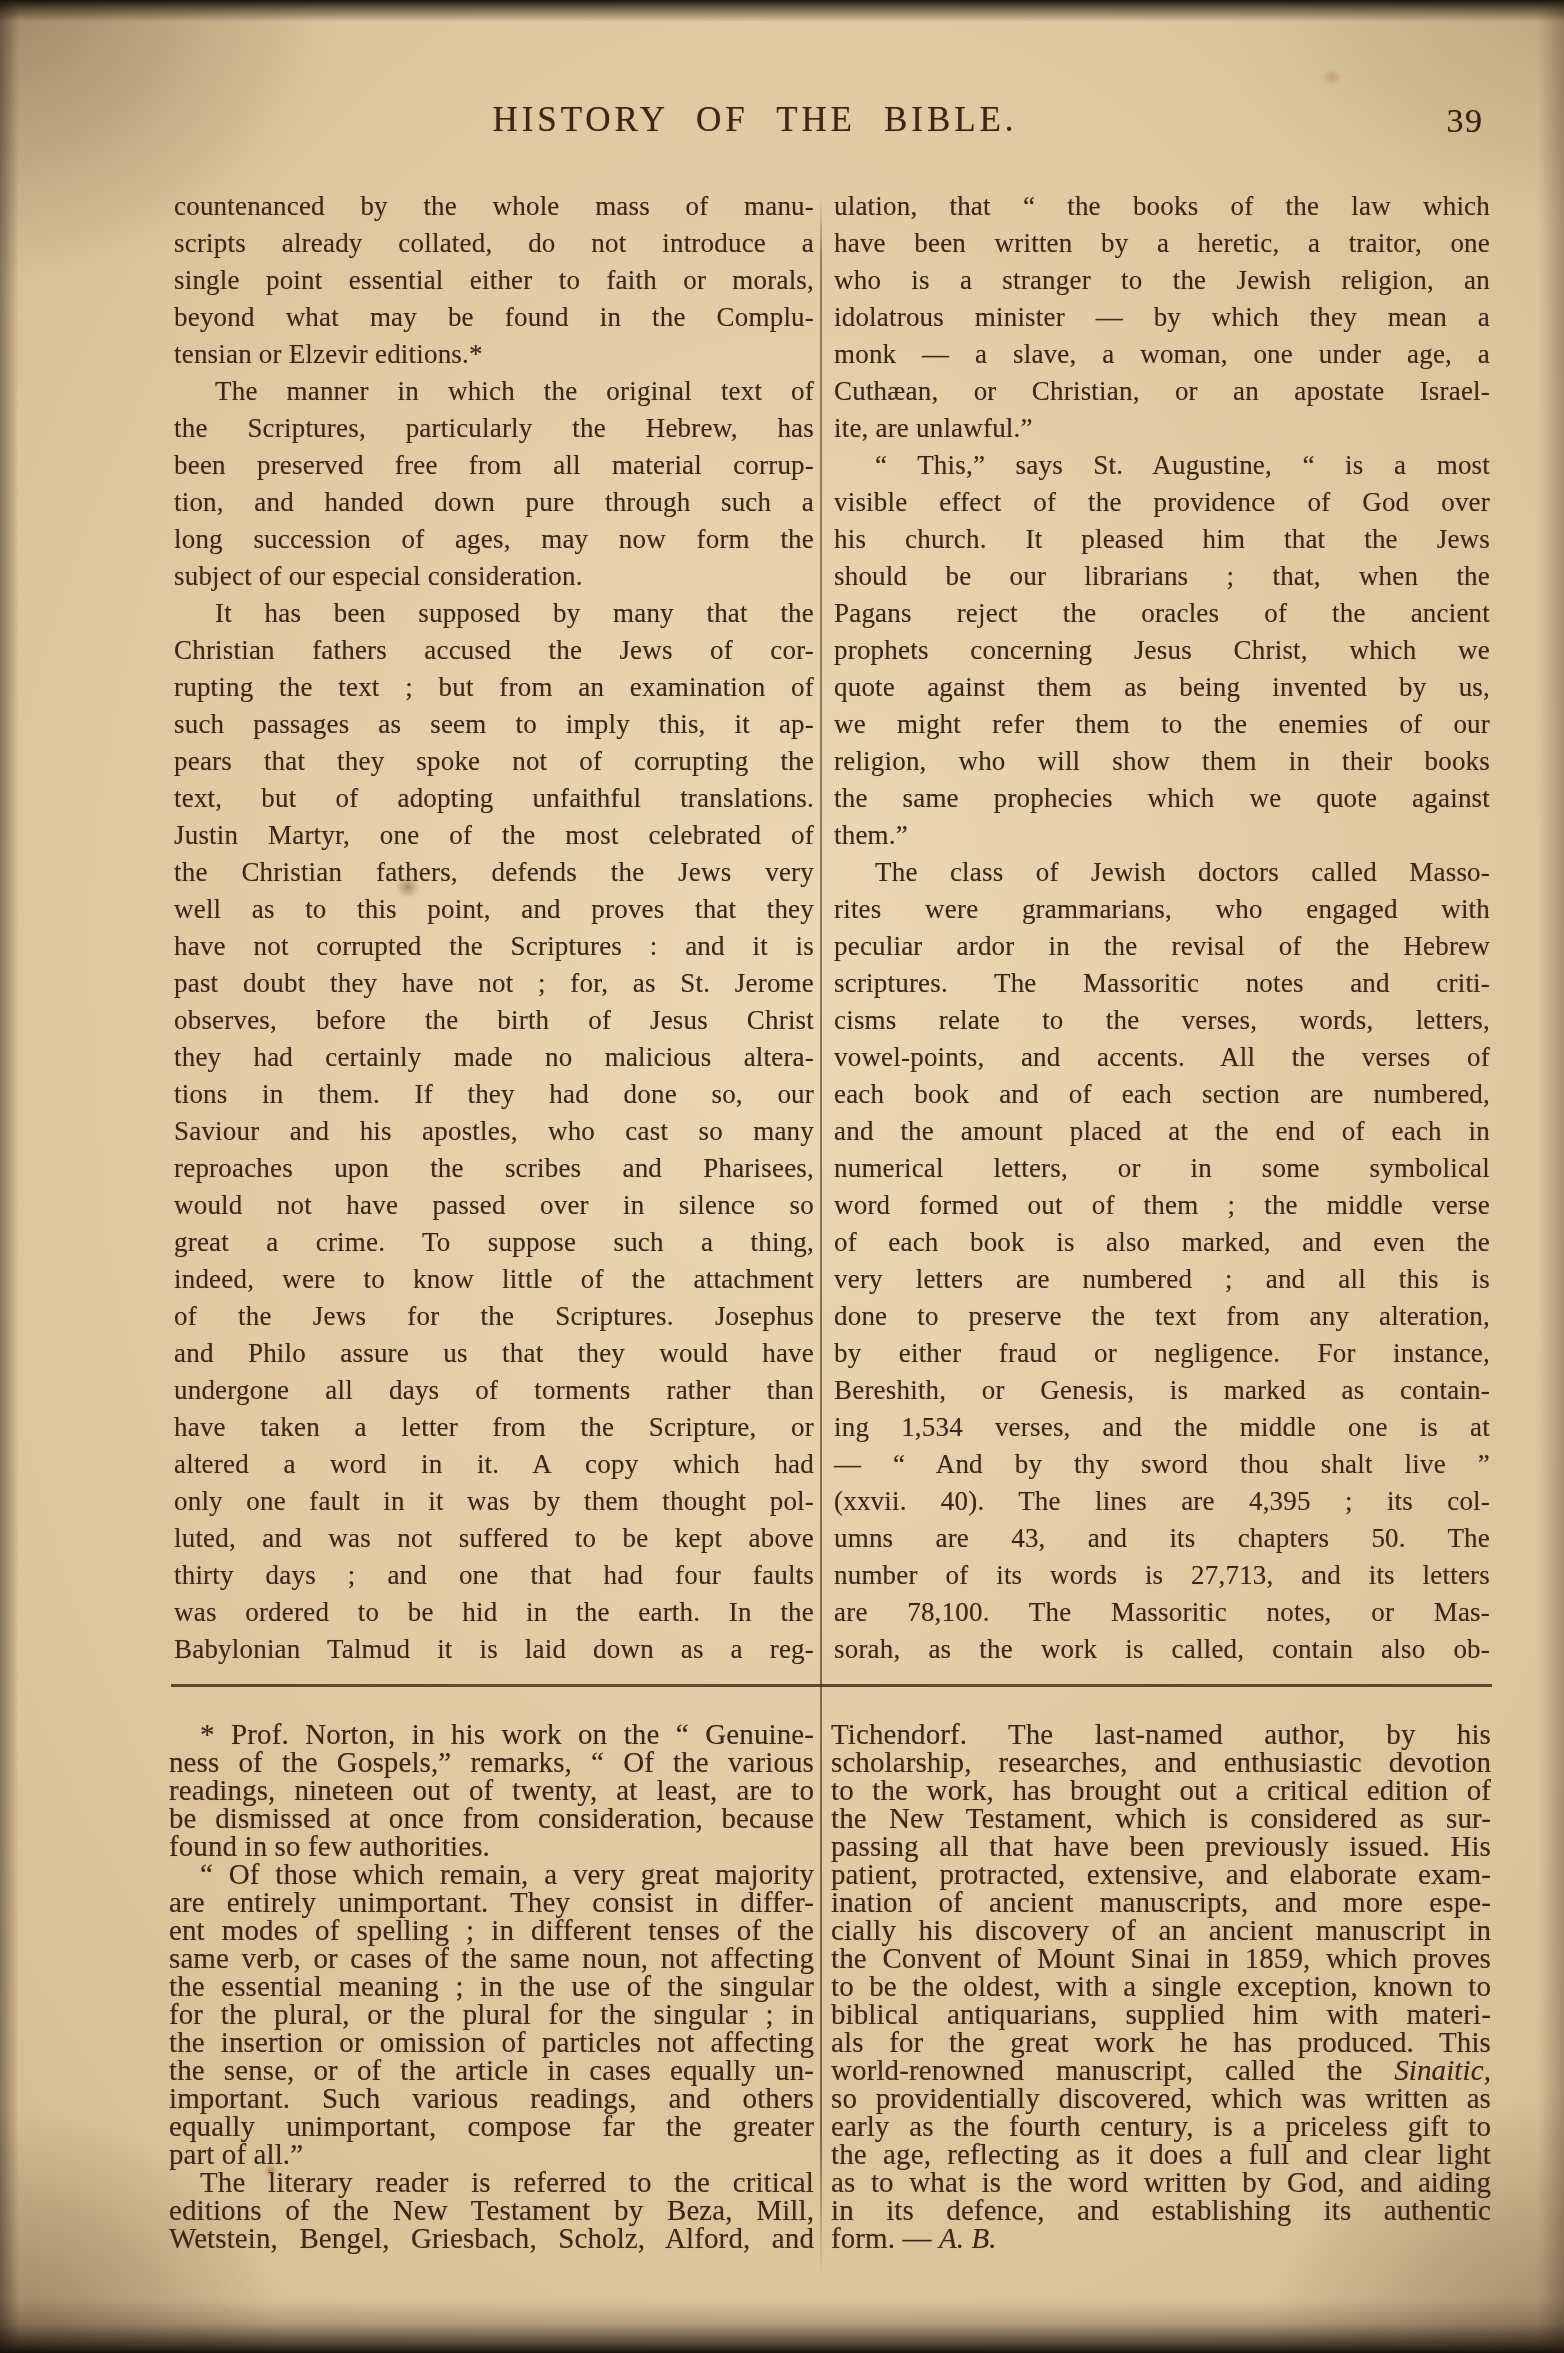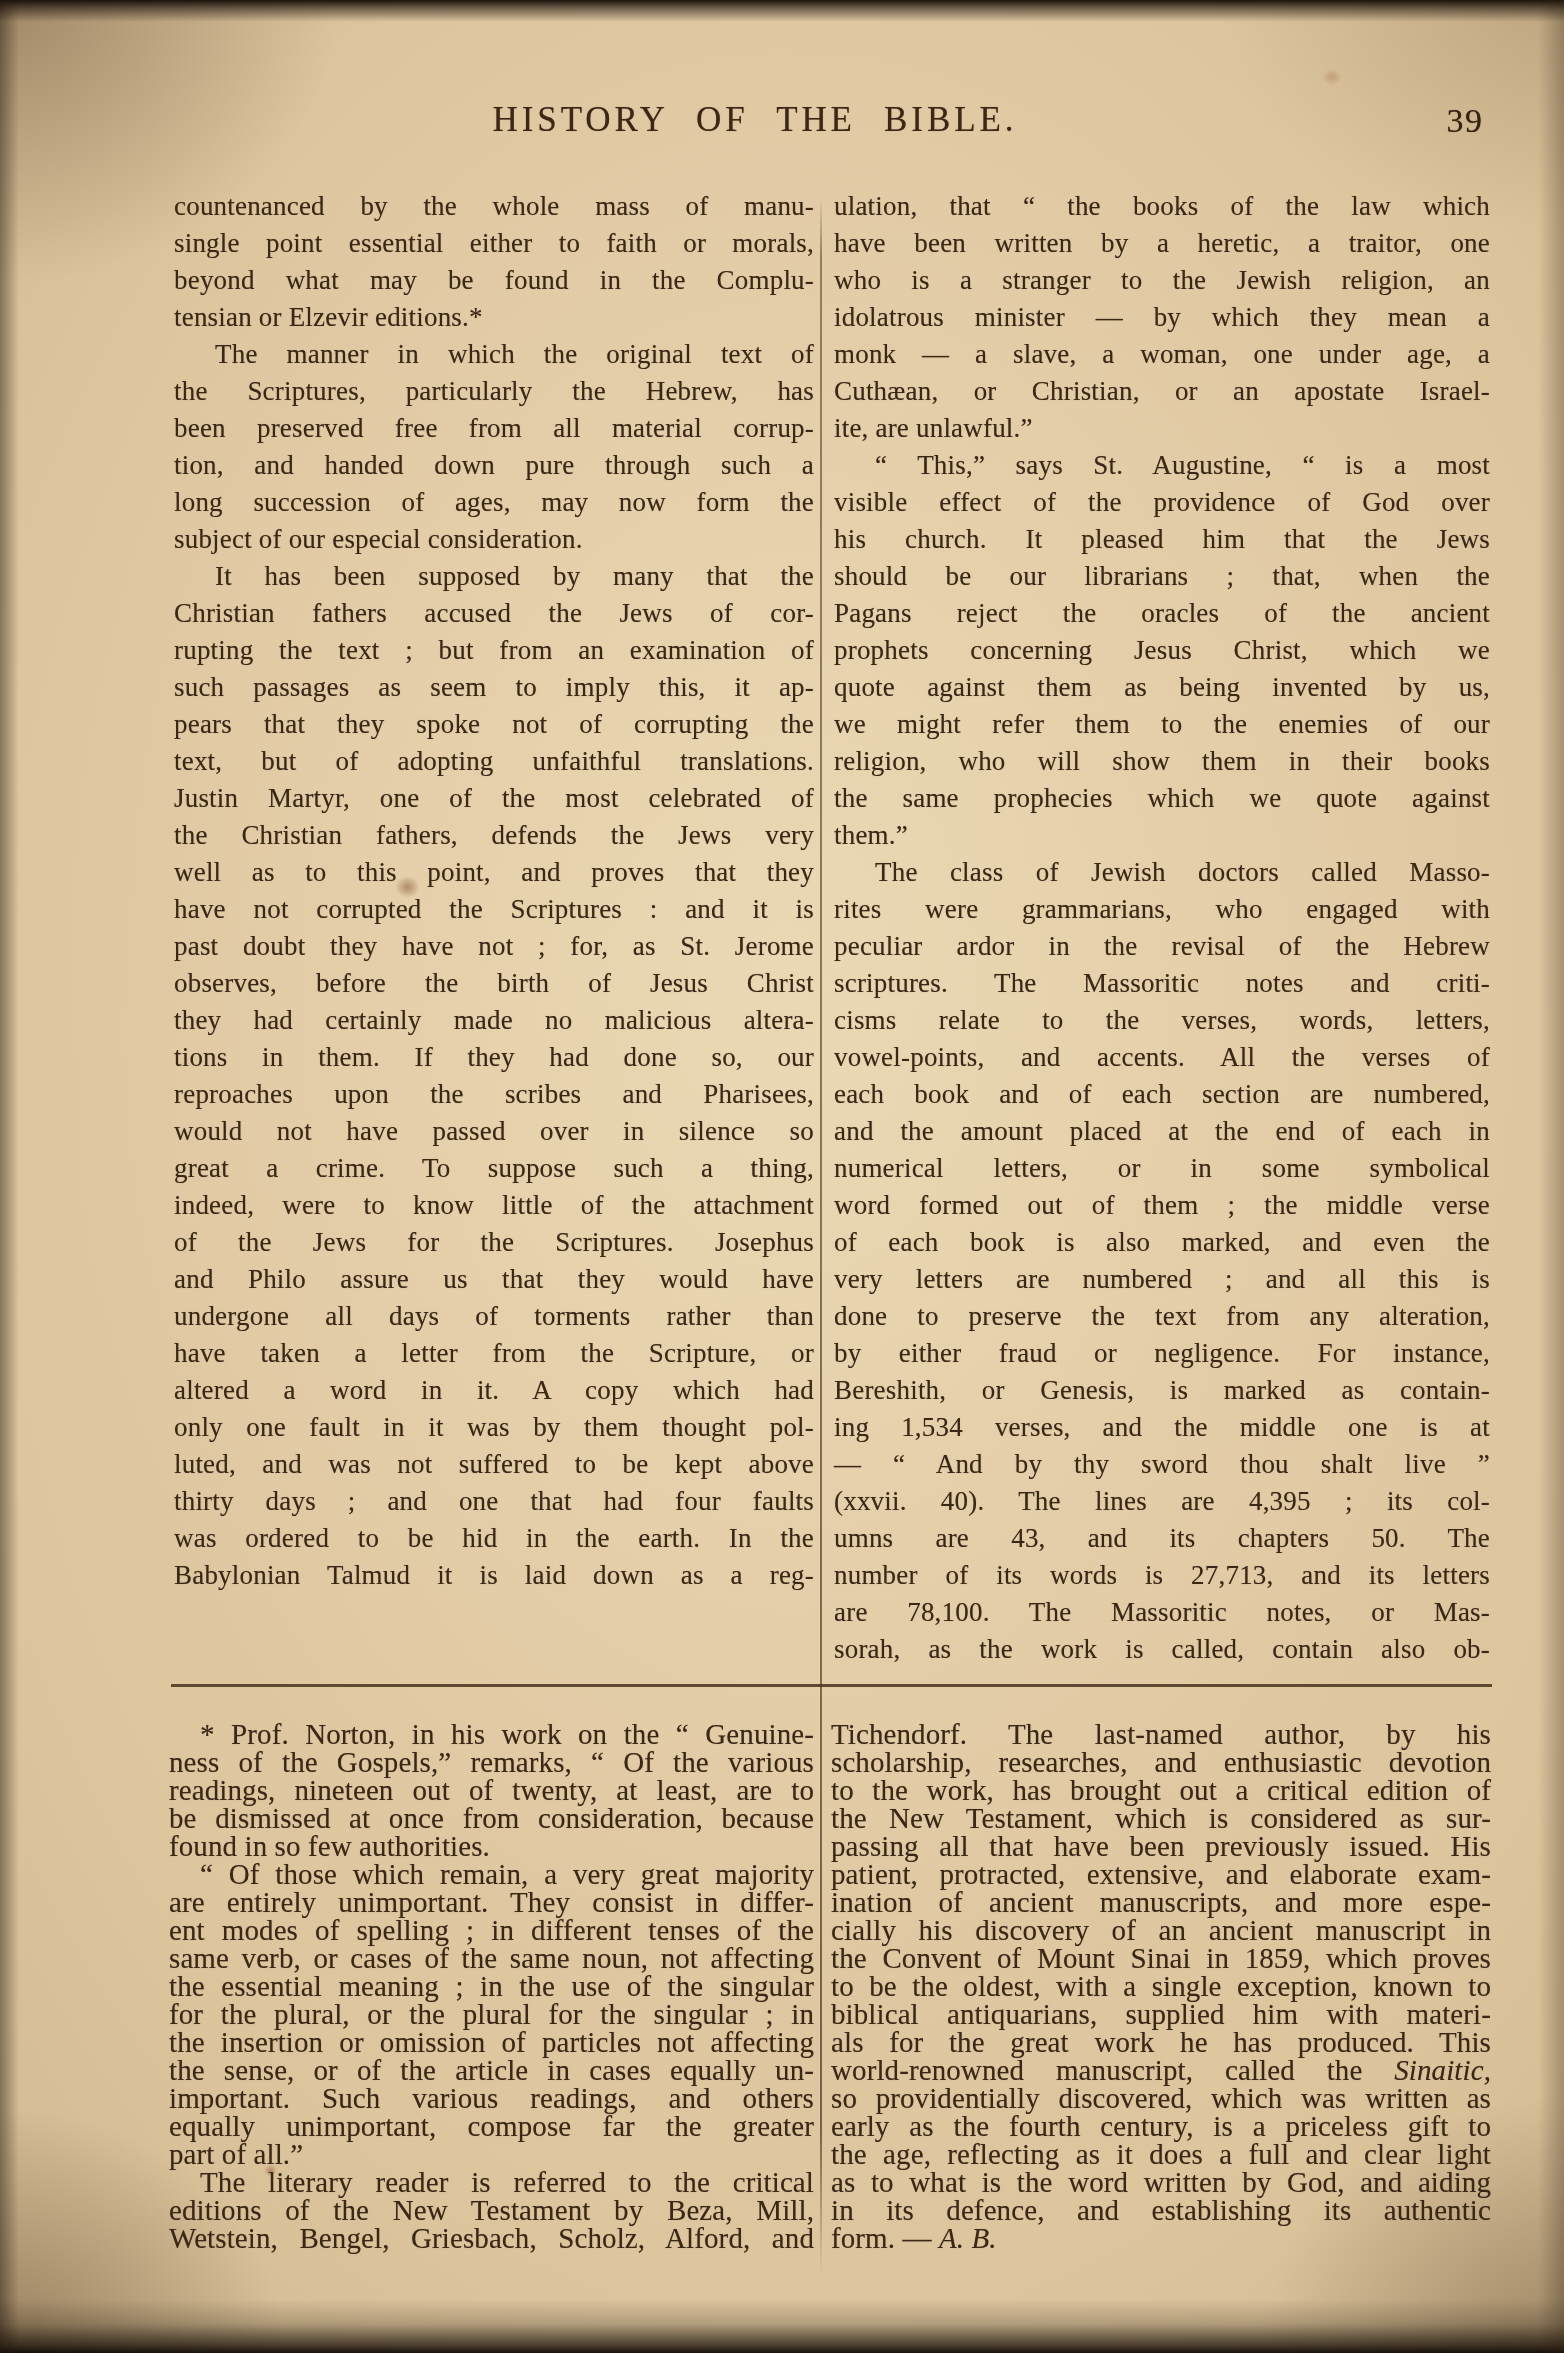--- a/index.html
+++ b/index.html
@@ -77,20 +77,21 @@
   <div class="stain s1"></div>
   <div class="stain s2"></div>
   <div class="stain s3"></div>
 
   <div class="running-title">HISTORY OF THE BIBLE.</div>
   <div class="page-number">39</div>
 
   <div class="col main leftcol">
       <div>
         <div class="tline">countenanced by the whole mass of manu-</div>
+        <div class="tline">scripts already collated, do not introduce a</div>
         <div class="tline">single point essential either to faith or morals,</div>
         <div class="tline">beyond what may be found in the Complu-</div>
         <div class="tline lastline">tensian or Elzevir editions.*</div>
       </div>
       <div>
         <div class="tline indent">The manner in which the original text of</div>
         <div class="tline">the Scriptures, particularly the Hebrew, has</div>
         <div class="tline">been preserved free from all material corrup-</div>
         <div class="tline">tion, and handed down pure through such a</div>
         <div class="tline">long succession of ages, may now form the</div>
@@ -104,20 +105,21 @@
         <div class="tline">pears that they spoke not of corrupting the</div>
         <div class="tline">text, but of adopting unfaithful translations.</div>
         <div class="tline">Justin Martyr, one of the most celebrated of</div>
         <div class="tline">the Christian fathers, defends the Jews very</div>
         <div class="tline">well as to this point, and proves that they</div>
         <div class="tline">have not corrupted the Scriptures : and it is</div>
         <div class="tline">past doubt they have not ; for, as St. Jerome</div>
         <div class="tline">observes, before the birth of Jesus Christ</div>
         <div class="tline">they had certainly made no malicious altera-</div>
         <div class="tline">tions in them.  If they had done so, our</div>
+        <div class="tline">Saviour and his apostles, who cast so many</div>
         <div class="tline">reproaches upon the scribes and Pharisees,</div>
         <div class="tline">would not have passed over in silence so</div>
         <div class="tline">great a crime.  To suppose such a thing,</div>
         <div class="tline">indeed, were to know little of the attachment</div>
         <div class="tline">of the Jews for the Scriptures.  Josephus</div>
         <div class="tline">and Philo assure us that they would have</div>
         <div class="tline">undergone all days of torments rather than</div>
         <div class="tline">have taken a letter from the Scripture, or</div>
         <div class="tline">altered a word in it.  A copy which had</div>
         <div class="tline">only one fault in it was by them thought pol-</div>

